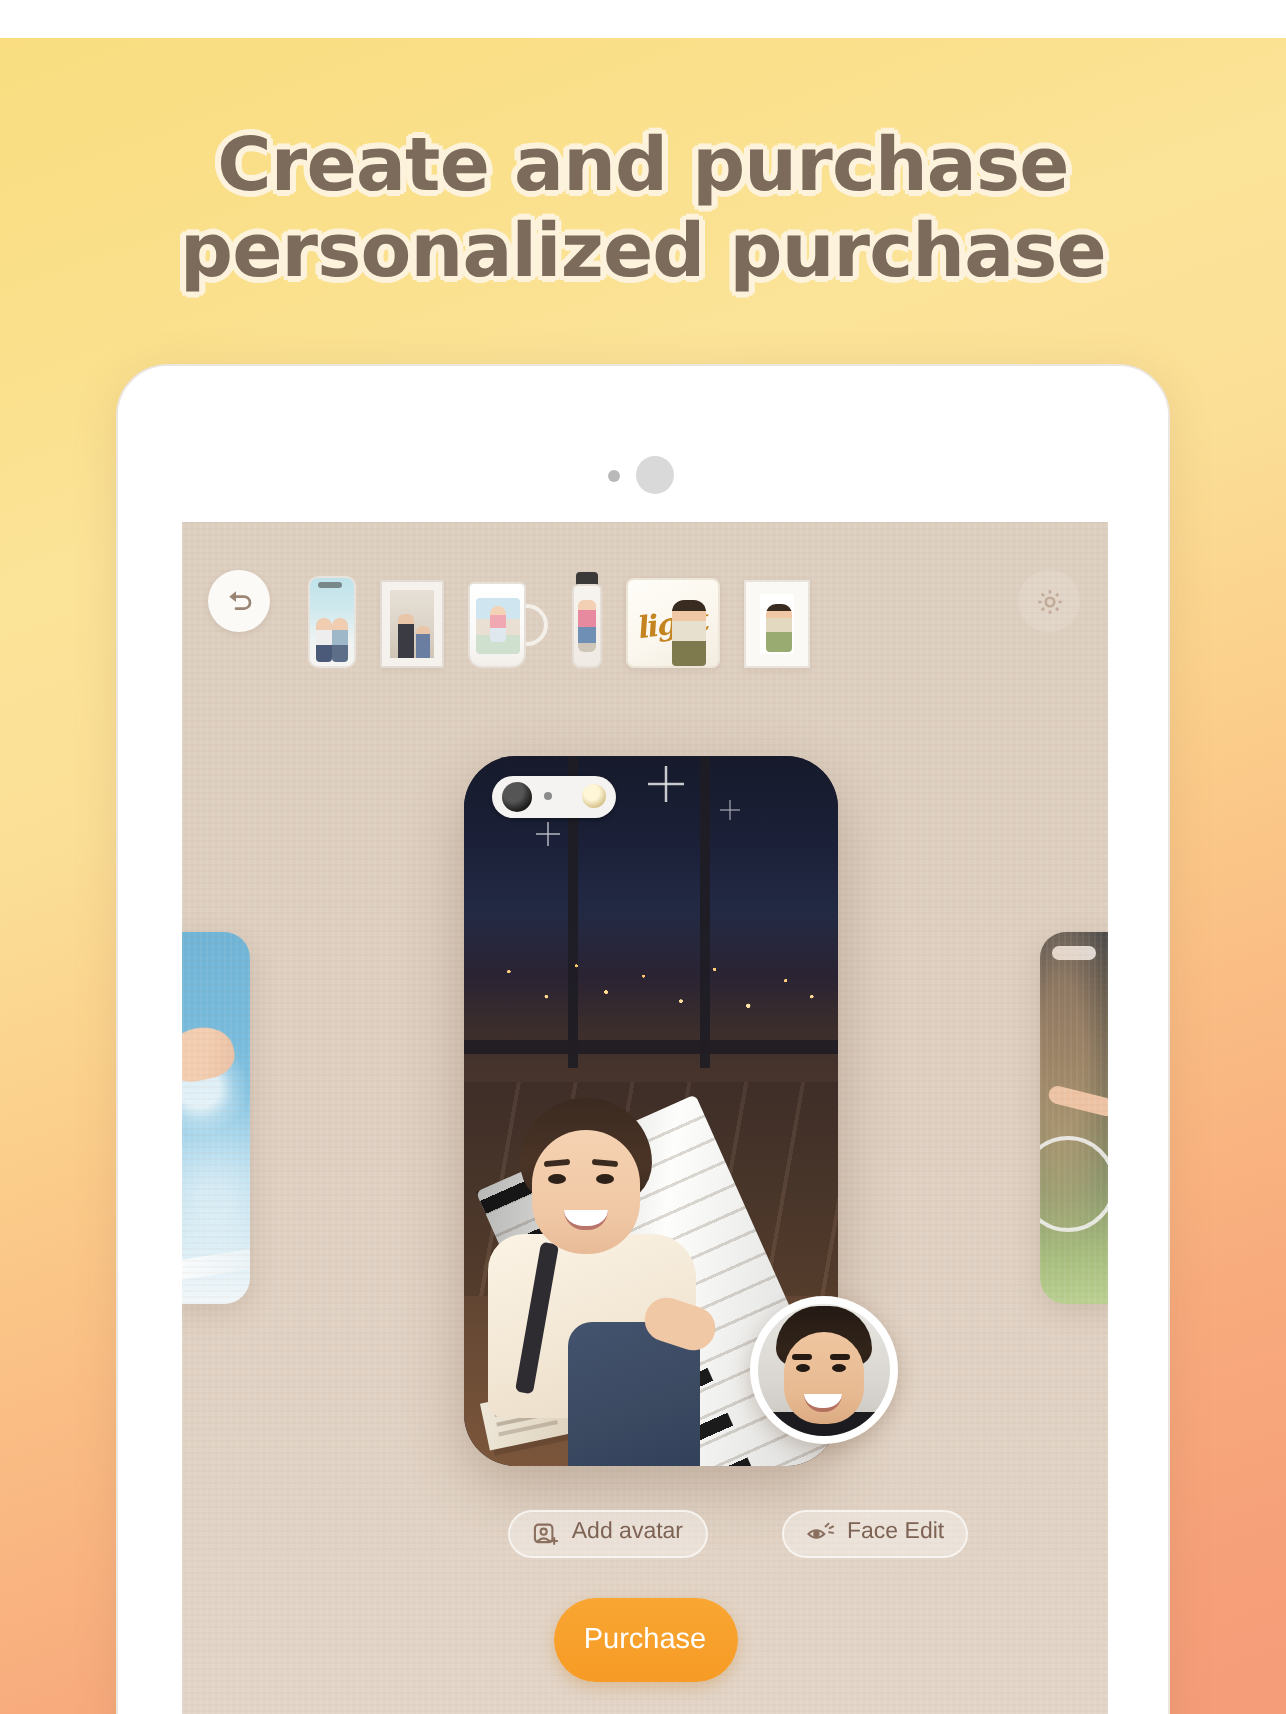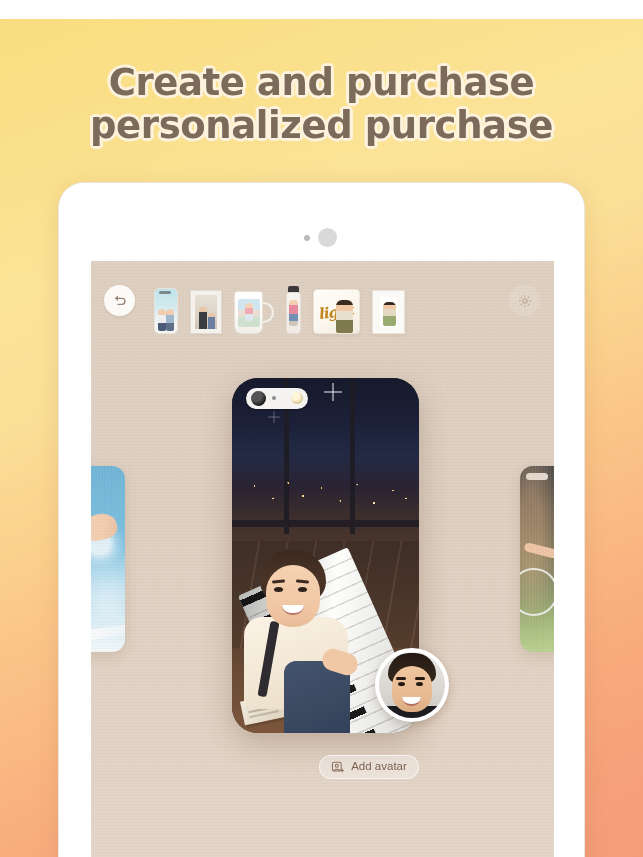--- a/index.html
+++ b/index.html
@@ -825,20 +825,29 @@
         <div class="pill">
           <svg width="14" height="14" viewBox="0 0 24 24" fill="none" stroke="#8a6f5e" stroke-width="1.8" stroke-linecap="round" stroke-linejoin="round">
             <rect x="2.5" y="4" width="15" height="15" rx="3"></rect>
             <circle cx="10" cy="10" r="2.6"></circle>
             <path d="M5 18 q5-4.5 10 0"></path>
             <path d="M19 15.5v5M16.5 18h5"></path>
           </svg>
           <span class="pill-label">Add avatar</span>
         </div>
 
+        <div class="pill">
+          <svg width="15" height="14" viewBox="0 0 26 24" fill="none" stroke="#8a6f5e" stroke-width="1.7" stroke-linecap="round" stroke-linejoin="round">
+            <path d="M2 12 q7-6.5 14 0 q-7 6.5-14 0z"></path>
+            <circle cx="9" cy="12" r="2.8" fill="#8a6f5e" stroke="none"></circle>
+            <path d="M17 5.5 l2.5-2.5M20.5 7 l3-1.5M20 10.5 l3.5.5"></path>
+          </svg>
+          <span class="pill-label">Face Edit</span>
+        </div>
       </div>
 
+      <button class="purchase-btn">Purchase</button>
 
       <div class="leave-btn">Leave</div>
 
     </div>
   </div>
 </div>
 
 </body></html>

